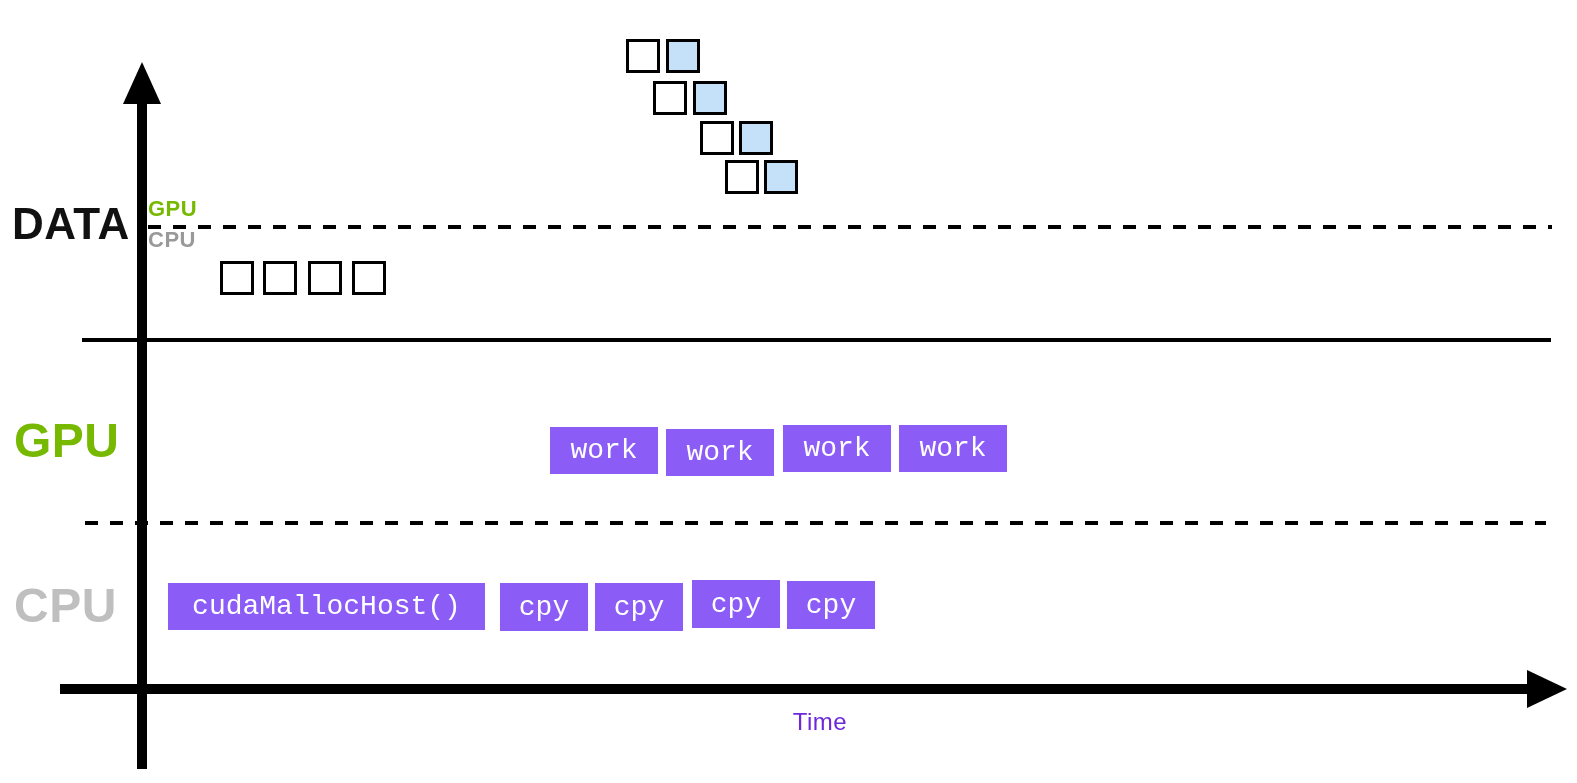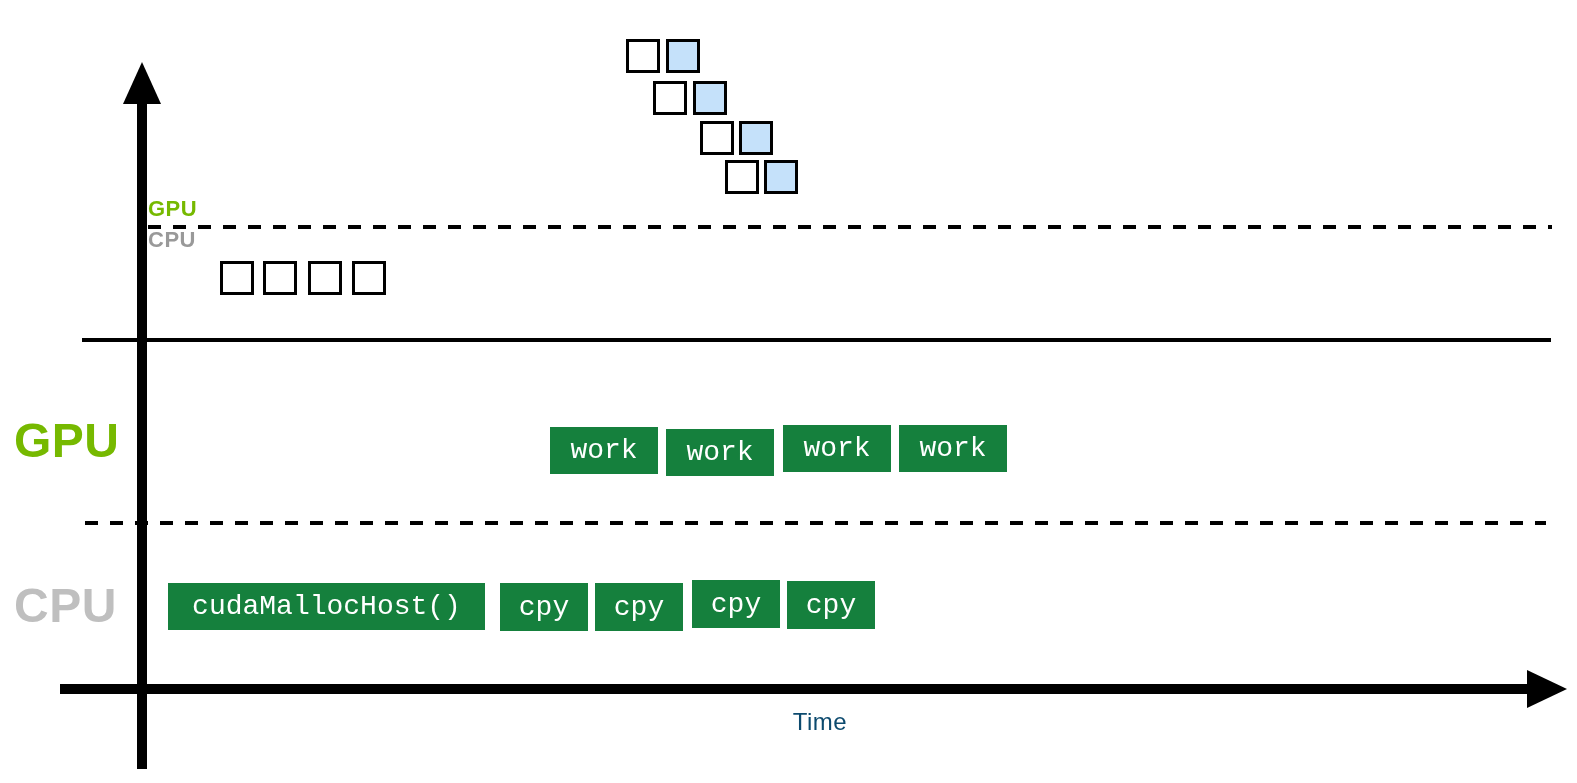--- a/index.html
+++ b/index.html
@@ -24,28 +24,28 @@
   .solid-sep { position:absolute; left:82px; top:338px; width:1469px; height:4px; background:#000; }
 
   
   .lbl { position:absolute; font-weight:800; line-height:1; letter-spacing:0.5px; }
   .lbl-data { left:12px; top:202px; font-size:44px; color:#111111; }
   .lbl-gpu-big { left:14px; top:417px; font-size:48px; color:#76B900; }
   .lbl-cpu-big { left:14px; top:582px; font-size:48px; color:#BFBFBF; }
   .lbl-gpu-small { left:148px; top:198px; font-size:22px; color:#76B900; }
   .lbl-cpu-small { left:148px; top:229px; font-size:22px; color:#999999; }
   .lbl-time { position:absolute; left:780px; top:708px; width:80px; text-align:center;
-              font-size:24px; font-weight:400; color:#0c4a6e; letter-spacing:0.5px; }
+              font-size:24px; font-weight:400; color:#6d28d9; letter-spacing:0.5px; }
 
   
   .sq { position:absolute; width:34px; height:34px; border:3px solid #000; background:#fff; }
   .sq.blue { background:#C5E1FA; }
 
   
-  .task { position:absolute; background:#15803d; color:#fff; font-family:"Liberation Mono", monospace;
+  .task { position:absolute; background:#8b5cf6; color:#fff; font-family:"Liberation Mono", monospace;
           font-size:28px; display:flex; align-items:center; justify-content:center;
           white-space:nowrap; }
   .work-1 { left:550px; top:427px; width:108px; height:47px; }
   .work-2 { left:666px; top:429px; width:108px; height:47px; }
   .work-3 { left:783px; top:425px; width:108px; height:47px; }
   .work-4 { left:899px; top:425px; width:108px; height:47px; }
   .malloc  { left:168px; top:583px; width:317px; height:47px; }
   .cpy-1 { left:500px; top:583px; width:88px; height:48px; }
   .cpy-2 { left:595px; top:583px; width:88px; height:48px; }
   .cpy-3 { left:692px; top:580px; width:88px; height:48px; }
@@ -68,20 +68,21 @@
 
   <div class="v-axis-line"></div>
   <div class="v-axis-arrow"></div>
   <div class="h-axis-line"></div>
   <div class="h-axis-arrow"></div>
 
   <div class="dashed dash-data"></div>
   <div class="solid-sep"></div>
   <div class="dashed dash-gpu-cpu"></div>
 
+  <div class="lbl lbl-data">DATA</div>
   <div class="lbl lbl-gpu-small">GPU</div>
   <div class="lbl lbl-cpu-small">CPU</div>
   <div class="lbl lbl-gpu-big">GPU</div>
   <div class="lbl lbl-cpu-big">CPU</div>
   <div class="lbl-time">Time</div>
 
   <div class="sq h1"></div>
   <div class="sq h2"></div>
   <div class="sq h3"></div>
   <div class="sq h4"></div>

